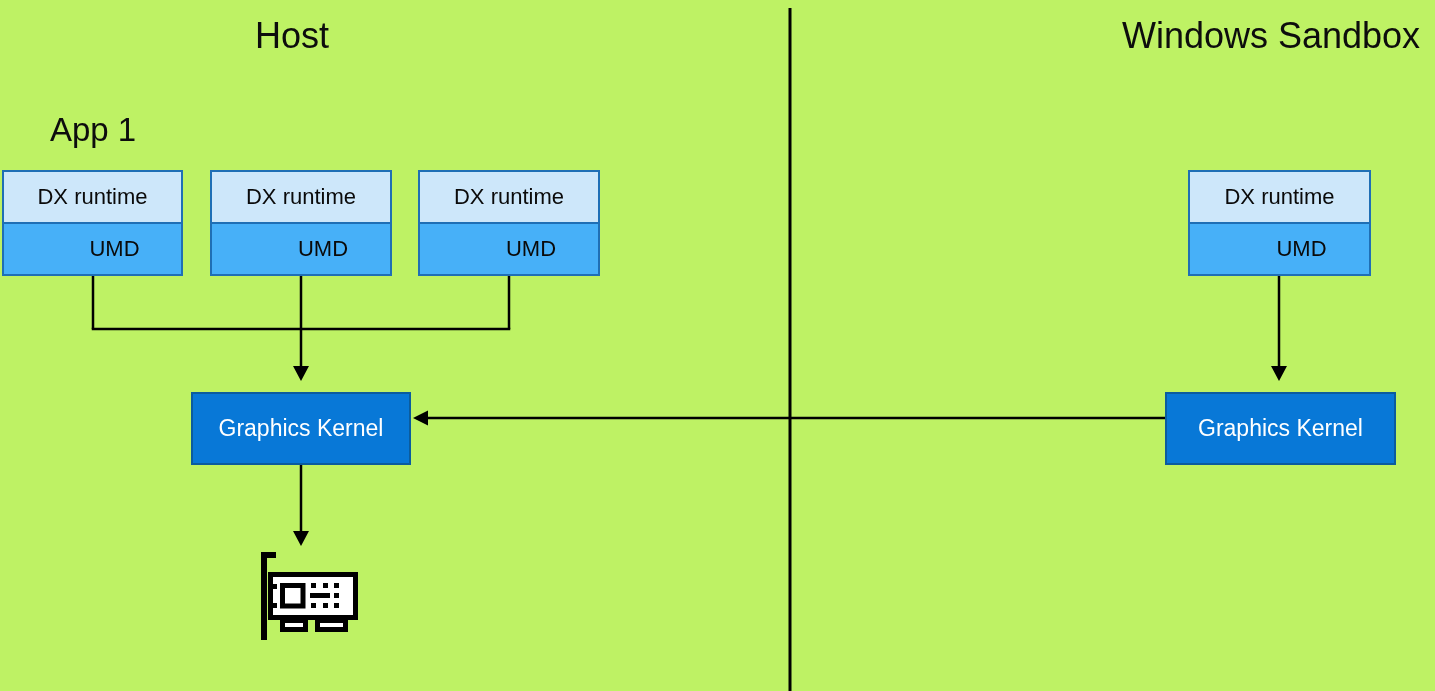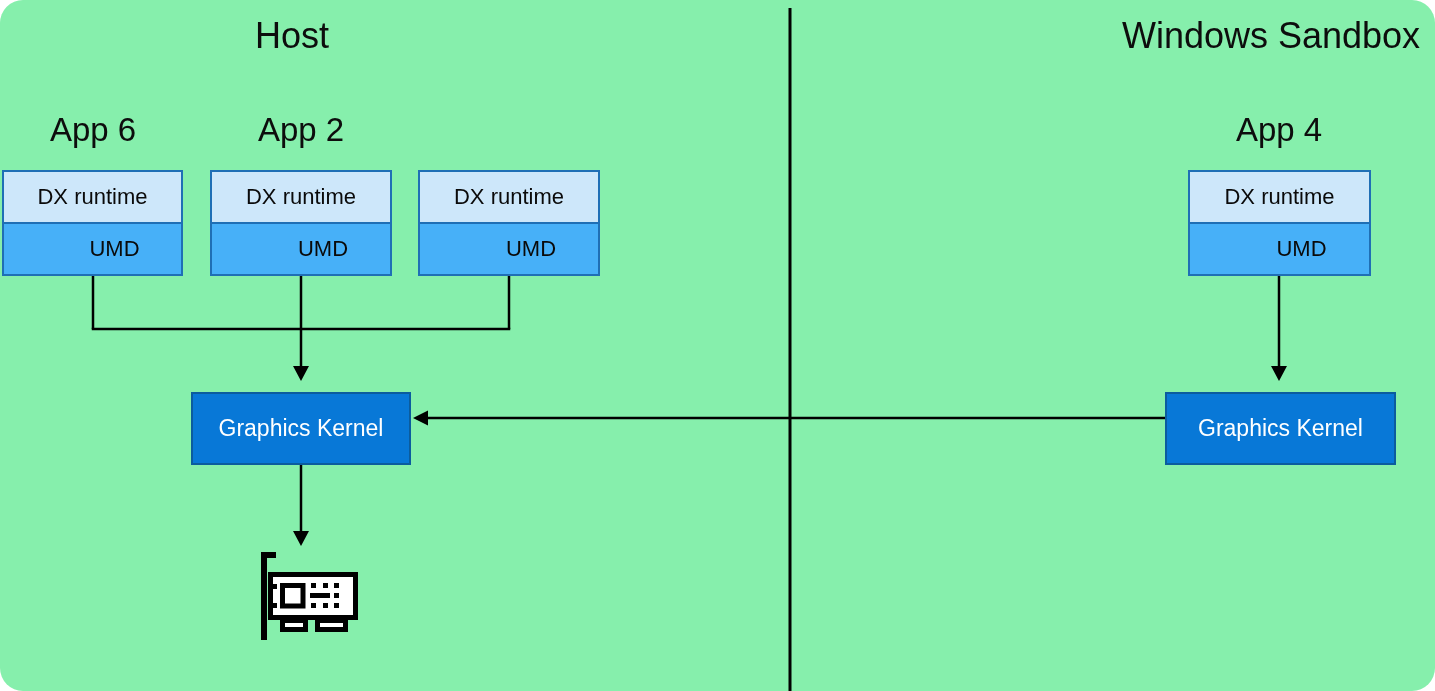--- a/index.html
+++ b/index.html
@@ -5,24 +5,23 @@
   html, body {
     margin: 0;
     padding: 0;
     background: #ffffff;
     font-family: "Liberation Sans", sans-serif;
   }
   #canvas {
     position: relative;
     width: 1435px;
     height: 691px;
-    background: #86efac;
+    background: #bef264;
     overflow: hidden;
     color: #000000;
-    border-radius: 23px;
   }
   .section-title {
     position: absolute;
     top: 14px;
     text-align: center;
     font-size: 36px;
     line-height: 44px;
     color: #0d0d0d;
     white-space: nowrap;
   }
@@ -120,23 +119,21 @@
       <rect x="72" y="58" width="5" height="5" fill="#000"></rect>
       <rect x="83" y="58" width="5" height="5" fill="#000"></rect>
       <rect x="31.5" y="75.5" width="23" height="9" fill="#fff" stroke="#000" stroke-width="5"></rect>
       <rect x="66.5" y="75.5" width="28" height="9" fill="#fff" stroke="#000" stroke-width="5"></rect>
     </g>
   </svg>
 
   <div id="host-title" class="section-title">Host</div>
   <div id="sandbox-title" class="section-title">Windows Sandbox</div>
 
-  <div class="app-label" style="left:13px;  width:160px;">App 6</div>
-  <div class="app-label" style="left:221px; width:160px;">App 2</div>
-  <div class="app-label" style="left:1199px;width:160px;">App 4</div>
+  <div class="app-label" style="left:13px;  width:160px;">App 1</div>
 
   <div class="app-card" style="left:2px;   width:177px;">
     <div class="layer dx">DX runtime</div>
     <div class="layer umd">UMD</div>
   </div>
   <div class="app-card" style="left:210px; width:178px;">
     <div class="layer dx">DX runtime</div>
     <div class="layer umd">UMD</div>
   </div>
   <div class="app-card" style="left:418px; width:178px;">

